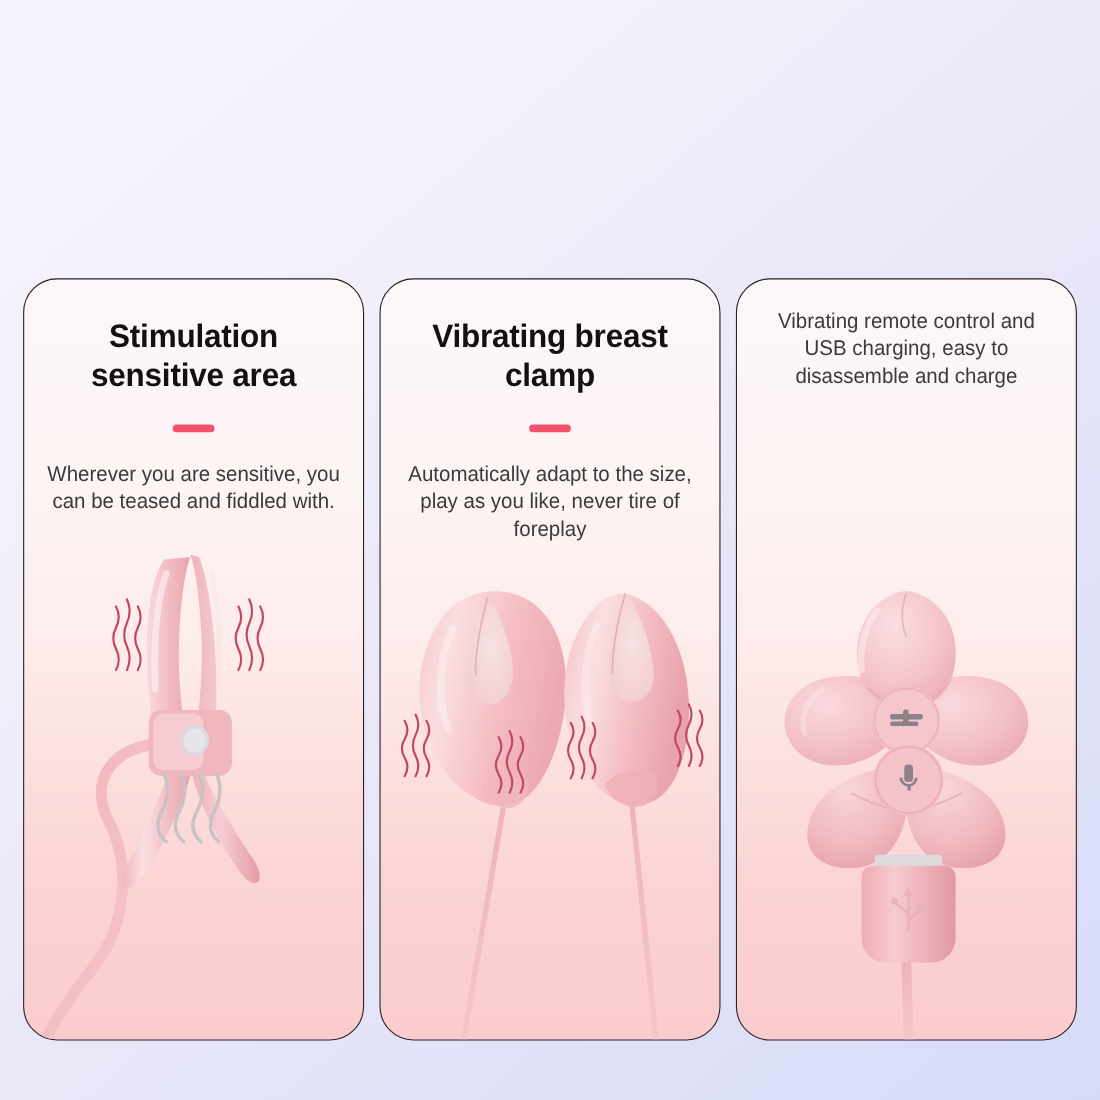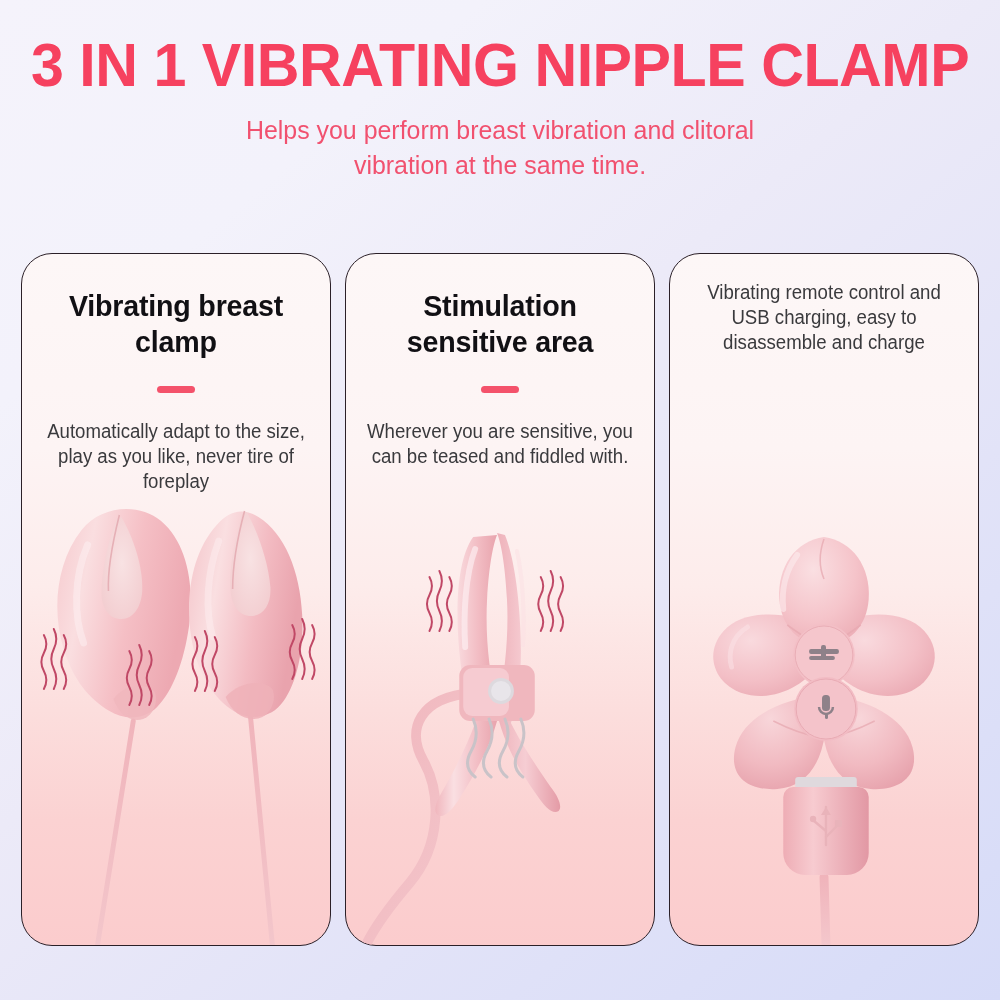--- a/index.html
+++ b/index.html
@@ -61,29 +61,89 @@
   .card:nth-child(1) .art{height:460px;}
   .card:nth-child(2) .art{height:430px;}
   .card:nth-child(3) .art{height:430px;}
   svg{display:block;width:100%;height:100%;}
 </style>
 </head>
 <body>
 
 <div class="page">
 
-  <div class="header">
-    <h1 class="title">3 IN 1 VIBRATING NIPPLE CLAMP</h1>
-    <p class="subtitle">
-      <span>Helps you perform breast vibration and clitoral</span><br>
-      <span>vibration at the same time.</span>
-    </p>
-  </div>
 
   <div class="cards">
+
+    <div class="card">
+      <div class="card-head">
+        <h2 class="card-title">Stimulation sensitive area</h2>
+        <div class="divider"></div>
+      </div>
+      <p class="card-body">Wherever you are sensitive, you can be teased and fiddled with.</p>
+
+      <div class="art">
+        <svg viewBox="0 0 310 430" preserveAspectRatio="none">
+          <defs>
+            <linearGradient id="c2arm" x1="0" y1="0" x2="1" y2="0">
+              <stop offset="0%" stop-color="#f0b6bd"></stop>
+              <stop offset="30%" stop-color="#fadfe2"></stop>
+              <stop offset="70%" stop-color="#f2bcc3"></stop>
+              <stop offset="100%" stop-color="#e8a4ad"></stop>
+            </linearGradient>
+            <linearGradient id="c2arm2" x1="0" y1="0" x2="1" y2="0">
+              <stop offset="0%" stop-color="#eeb2ba"></stop>
+              <stop offset="45%" stop-color="#f6cdd3"></stop>
+              <stop offset="100%" stop-color="#e49ba6"></stop>
+            </linearGradient>
+            <linearGradient id="c2cord2" x1="0" y1="0" x2="1" y2="1">
+              <stop offset="0%" stop-color="#f0b5bc"></stop>
+              <stop offset="100%" stop-color="#f4c8cd"></stop>
+            </linearGradient>
+          </defs>
+
+          <path d="M128 178 C74 182 60 214 78 246 C96 278 96 330 64 368 C40 396 28 414 20 430" stroke="url(#c2cord2)" stroke-width="10" fill="none" stroke-linecap="round"></path>
+
+          <path d="M128 22 C112 44 110 92 114 136 C117 168 122 190 130 208
+                   C122 230 108 258 96 278 C90 288 88 296 92 300
+                   C98 304 106 296 114 284 C132 256 146 228 152 206
+                   L152 186 C144 160 140 120 142 84 C144 50 148 30 152 20 Z" fill="url(#c2arm)"></path>
+
+          <path d="M160 20 C170 44 176 92 176 136 C176 166 172 190 166 208
+                   C176 228 192 252 206 272 C214 282 218 292 214 296
+                   C208 300 200 292 192 280 C172 252 160 228 154 206
+                   L154 186 C160 158 164 118 162 84 C160 48 156 28 152 18 Z" fill="url(#c2arm2)"></path>
+
+          <rect x="114" y="150" width="76" height="56" rx="11" fill="#f0b7be"></rect>
+          <rect x="118" y="153" width="46" height="48" rx="9" fill="#f6cbd1"></rect>
+          <circle cx="156" cy="176" r="13" fill="#ddd9de"></circle>
+          <circle cx="156" cy="176" r="10" fill="#e8e5ea"></circle>
+
+          <g stroke="#c9c3c8" stroke-width="3" fill="none" stroke-linecap="round">
+            <path d="M128 204 q7 16 -2 32 q-9 16 4 26"></path>
+            <path d="M144 204 q7 16 -2 32 q-9 16 4 26"></path>
+            <path d="M160 204 q7 16 -2 32 q-9 16 4 26"></path>
+            <path d="M176 204 q7 16 -2 32 q-9 16 4 26"></path>
+          </g>
+
+          <path d="M130 34 C120 60 118 100 120 132" stroke="#fdf0f2" stroke-width="6" fill="none" opacity="0.65" stroke-linecap="round"></path>
+          <path d="M172 36 C178 62 180 100 178 130" stroke="#fbe0e4" stroke-width="4" fill="none" opacity="0.5" stroke-linecap="round"></path>
+
+          <g stroke="#c04866" stroke-width="2" fill="none" stroke-linecap="round">
+            <path d="M84 62 q5 9 0 18 q-5 9 0 18 q5 9 0 18"></path>
+            <path d="M94 56 q5 10 0 20 q-5 10 0 20 q5 10 0 20"></path>
+            <path d="M104 62 q5 9 0 18 q-5 9 0 18 q5 9 0 18"></path>
+
+            <path d="M196 62 q5 9 0 18 q-5 9 0 18 q5 9 0 18"></path>
+            <path d="M206 56 q5 10 0 20 q-5 10 0 20 q5 10 0 20"></path>
+            <path d="M216 62 q5 9 0 18 q-5 9 0 18 q5 9 0 18"></path>
+          </g>
+        </svg>
+      </div>
+    </div>
 
     <div class="card">
       <div class="card-head">
         <h2 class="card-title">Vibrating breast clamp</h2>
         <div class="divider"></div>
       </div>
       <p class="card-body">Automatically adapt to the size, play as you like, never tire of foreplay</p>
 
       <div class="art">
         <svg viewBox="0 0 310 460" preserveAspectRatio="none">
@@ -145,87 +205,20 @@
             <path d="M118 160 q5 10 0 20 q-5 10 0 20 q5 10 0 20"></path>
             <path d="M128 166 q5 9 0 18 q-5 9 0 18 q5 9 0 18"></path>
 
             <path d="M174 152 q5 9 0 18 q-5 9 0 18 q5 9 0 18"></path>
             <path d="M184 146 q5 10 0 20 q-5 10 0 20 q5 10 0 20"></path>
             <path d="M194 152 q5 9 0 18 q-5 9 0 18 q5 9 0 18"></path>
 
             <path d="M272 140 q5 9 0 18 q-5 9 0 18 q5 9 0 18"></path>
             <path d="M282 134 q5 10 0 20 q-5 10 0 20 q5 10 0 20"></path>
             <path d="M292 140 q5 9 0 18 q-5 9 0 18 q5 9 0 18"></path>
-          </g>
-        </svg>
-      </div>
-    </div>
-
-    <div class="card">
-      <div class="card-head">
-        <h2 class="card-title">Stimulation sensitive area</h2>
-        <div class="divider"></div>
-      </div>
-      <p class="card-body">Wherever you are sensitive, you can be teased and fiddled with.</p>
-
-      <div class="art">
-        <svg viewBox="0 0 310 430" preserveAspectRatio="none">
-          <defs>
-            <linearGradient id="c2arm" x1="0" y1="0" x2="1" y2="0">
-              <stop offset="0%" stop-color="#f0b6bd"></stop>
-              <stop offset="30%" stop-color="#fadfe2"></stop>
-              <stop offset="70%" stop-color="#f2bcc3"></stop>
-              <stop offset="100%" stop-color="#e8a4ad"></stop>
-            </linearGradient>
-            <linearGradient id="c2arm2" x1="0" y1="0" x2="1" y2="0">
-              <stop offset="0%" stop-color="#eeb2ba"></stop>
-              <stop offset="45%" stop-color="#f6cdd3"></stop>
-              <stop offset="100%" stop-color="#e49ba6"></stop>
-            </linearGradient>
-            <linearGradient id="c2cord2" x1="0" y1="0" x2="1" y2="1">
-              <stop offset="0%" stop-color="#f0b5bc"></stop>
-              <stop offset="100%" stop-color="#f4c8cd"></stop>
-            </linearGradient>
-          </defs>
-
-          <path d="M128 178 C74 182 60 214 78 246 C96 278 96 330 64 368 C40 396 28 414 20 430" stroke="url(#c2cord2)" stroke-width="10" fill="none" stroke-linecap="round"></path>
-
-          <path d="M128 22 C112 44 110 92 114 136 C117 168 122 190 130 208
-                   C122 230 108 258 96 278 C90 288 88 296 92 300
-                   C98 304 106 296 114 284 C132 256 146 228 152 206
-                   L152 186 C144 160 140 120 142 84 C144 50 148 30 152 20 Z" fill="url(#c2arm)"></path>
-
-          <path d="M160 20 C170 44 176 92 176 136 C176 166 172 190 166 208
-                   C176 228 192 252 206 272 C214 282 218 292 214 296
-                   C208 300 200 292 192 280 C172 252 160 228 154 206
-                   L154 186 C160 158 164 118 162 84 C160 48 156 28 152 18 Z" fill="url(#c2arm2)"></path>
-
-          <rect x="114" y="150" width="76" height="56" rx="11" fill="#f0b7be"></rect>
-          <rect x="118" y="153" width="46" height="48" rx="9" fill="#f6cbd1"></rect>
-          <circle cx="156" cy="176" r="13" fill="#ddd9de"></circle>
-          <circle cx="156" cy="176" r="10" fill="#e8e5ea"></circle>
-
-          <g stroke="#c9c3c8" stroke-width="3" fill="none" stroke-linecap="round">
-            <path d="M128 204 q7 16 -2 32 q-9 16 4 26"></path>
-            <path d="M144 204 q7 16 -2 32 q-9 16 4 26"></path>
-            <path d="M160 204 q7 16 -2 32 q-9 16 4 26"></path>
-            <path d="M176 204 q7 16 -2 32 q-9 16 4 26"></path>
-          </g>
-
-          <path d="M130 34 C120 60 118 100 120 132" stroke="#fdf0f2" stroke-width="6" fill="none" opacity="0.65" stroke-linecap="round"></path>
-          <path d="M172 36 C178 62 180 100 178 130" stroke="#fbe0e4" stroke-width="4" fill="none" opacity="0.5" stroke-linecap="round"></path>
-
-          <g stroke="#c04866" stroke-width="2" fill="none" stroke-linecap="round">
-            <path d="M84 62 q5 9 0 18 q-5 9 0 18 q5 9 0 18"></path>
-            <path d="M94 56 q5 10 0 20 q-5 10 0 20 q5 10 0 20"></path>
-            <path d="M104 62 q5 9 0 18 q-5 9 0 18 q5 9 0 18"></path>
-
-            <path d="M196 62 q5 9 0 18 q-5 9 0 18 q5 9 0 18"></path>
-            <path d="M206 56 q5 10 0 20 q-5 10 0 20 q5 10 0 20"></path>
-            <path d="M216 62 q5 9 0 18 q-5 9 0 18 q5 9 0 18"></path>
           </g>
         </svg>
       </div>
     </div>
 
     <div class="card">
       <p class="card-body">Vibrating remote control and USB charging, easy to disassemble and charge</p>
 
       <div class="art">
         <svg viewBox="0 0 310 430" preserveAspectRatio="none">

